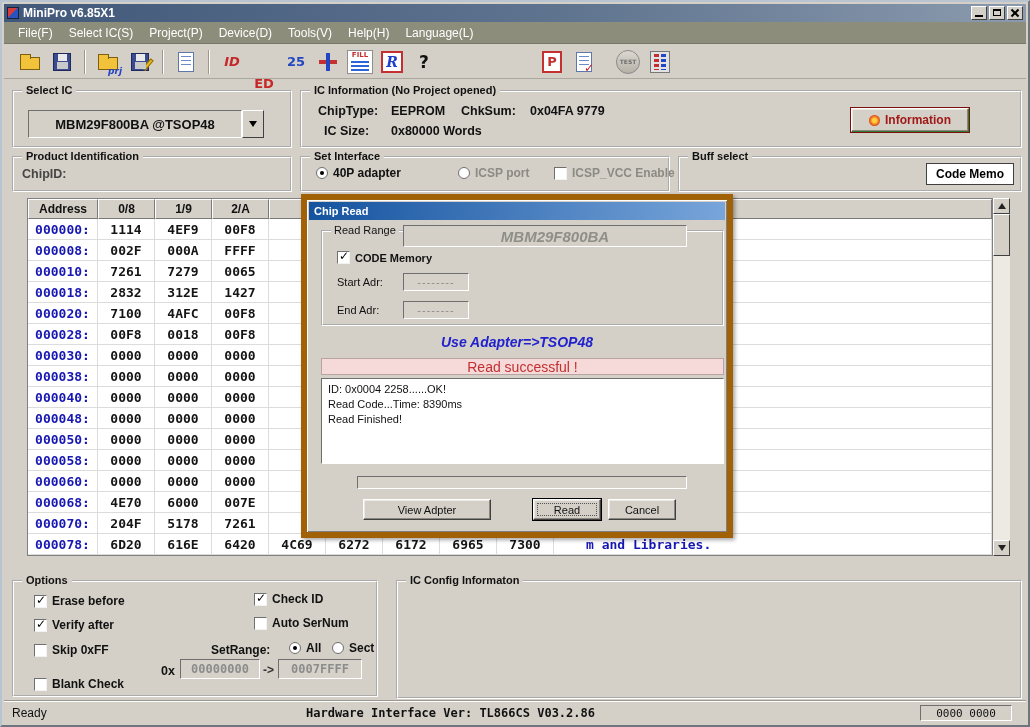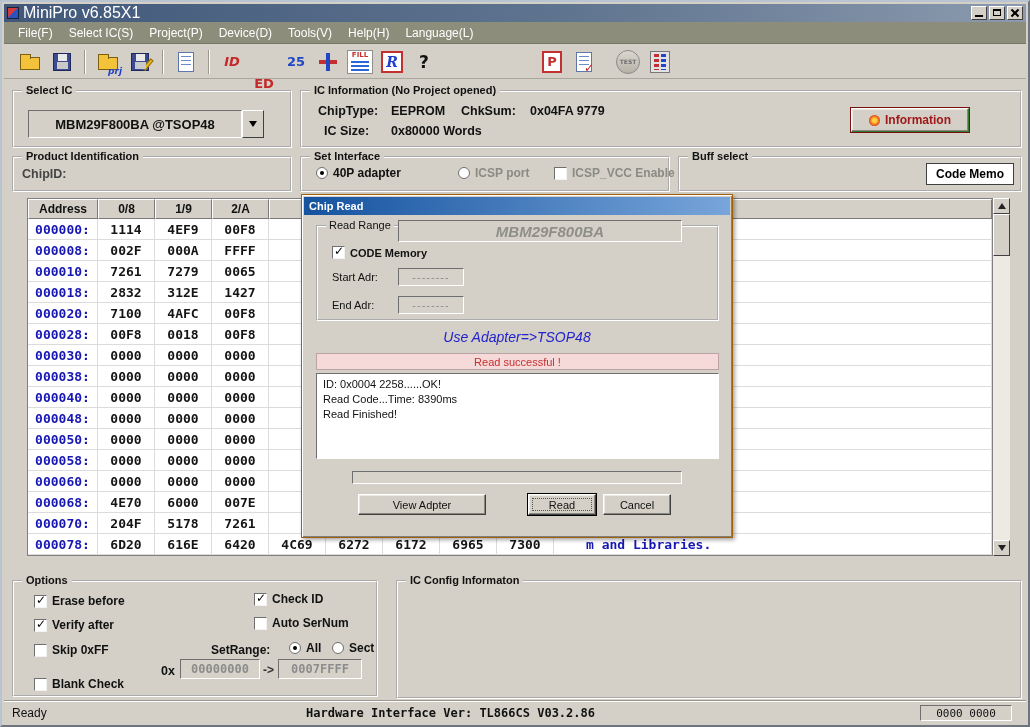--- a/index.html
+++ b/index.html
@@ -5,21 +5,21 @@
   html,body{margin:0;padding:0;background:#6b6b6b;}
   *{box-sizing:border-box;}
   .window{position:relative;width:1030px;height:727px;background:#d4d0c8;
     border:2px outset #b9c4d2;overflow:hidden;font-family:"Liberation Sans",sans-serif;}
 
   
   .titlebar{position:absolute;left:2px;top:2px;right:2px;height:18px;
     background:linear-gradient(90deg,#41587a 0%,#5f748f 55%,#8b9aae 100%);
     display:flex;align-items:center;padding:0 3px;color:#fff;}
   .appicon{width:12px;height:12px;margin-right:4px;background:linear-gradient(135deg,#d43c3c 50%,#2a52c0 50%);border:1px solid #16213a;}
-  .title-text{font-size:16px;font-weight:normal;flex:1;}
+  .title-text{font-size:12px;font-weight:bold;flex:1;}
   .winbtn{width:16px;height:14px;margin-left:2px;background:#d4d0c8;border:1px solid;
     border-color:#fff #404040 #404040 #fff;position:relative;padding:0;cursor:default;}
   .winbtn.min::after{content:"";position:absolute;left:3px;right:3px;bottom:2px;height:2px;background:#000;}
   .winbtn.max::after{content:"";position:absolute;left:3px;top:2px;right:3px;bottom:3px;border:1px solid #000;border-top-width:2px;}
   .winbtn.close::before,.winbtn.close::after{content:"";position:absolute;left:2px;top:5px;width:10px;height:2px;background:#000;}
   .winbtn.close::before{transform:rotate(45deg);}
   .winbtn.close::after{transform:rotate(-45deg);}
 
   
   .menubar{position:absolute;left:2px;top:20px;right:2px;height:22px;background:#8d8d7b;
@@ -141,38 +141,38 @@
     border-top:1px solid #fff;box-shadow:0 -1px 0 #9a978e;}
   .st-ready{position:absolute;left:8px;top:4px;font-size:12px;color:#111;}
   .st-hw{position:absolute;left:302px;top:4px;font-family:"DejaVu Sans Mono",monospace;
     font-size:12px;font-weight:bold;color:#111;}
   .st-counter{position:absolute;right:14px;top:3px;width:92px;height:16px;
     border:1px solid;border-color:#6f6f6f #fff #fff #6f6f6f;display:flex;align-items:center;
     justify-content:center;font-family:"DejaVu Sans Mono",monospace;font-size:11px;color:#111;}
 
   
   .dialog{position:absolute;left:299px;top:192px;width:432px;height:344px;background:#d4d0c8;
-    border:1px solid #a16207;box-shadow:inset 1px 1px 0 #fff,inset -1px -1px 0 #808080,2px 2px 4px rgba(0,0,0,.35);z-index:50;}
+    border:6px solid #a16207;box-shadow:inset 1px 1px 0 #fff,inset -1px -1px 0 #808080,2px 2px 4px rgba(0,0,0,.35);z-index:50;}
   .dlg-title{position:absolute;left:2px;top:2px;right:2px;height:18px;
     background:linear-gradient(90deg,#15539f,#78a5da);color:#fff;font-size:11px;font-weight:bold;
     display:flex;align-items:center;padding-left:5px;}
   .dlg-gb{position:absolute;left:14px;top:30px;width:403px;height:96px;border:2px groove #fff;}
   .dlg-gb .legend{position:absolute;top:-8px;left:8px;background:#d4d0c8;padding:0 3px;font-size:11px;color:#111;}
   .chipname{position:absolute;left:96px;top:25px;width:284px;height:22px;background:#d4d0c8;
     border:1px solid;border-color:#6f6f6f #fff #fff #6f6f6f;display:flex;align-items:center;justify-content:center;
     font-size:15px;font-weight:bold;font-style:italic;color:#8f8f88;z-index:2;padding-left:20px;}
   .dlg-lbl{position:absolute;font-size:11px;color:#111;white-space:nowrap;}
   .adrfield{position:absolute;width:66px;height:18px;background:#d6d2ca;border:1px solid;
     border-color:#6f6f6f #fff #fff #6f6f6f;display:flex;align-items:center;justify-content:center;
     font-size:11px;color:#8c8c8c;letter-spacing:1px;}
   .adapter-note{position:absolute;left:0;right:0;top:134px;text-align:center;
-    font-size:14px;font-weight:normal;font-style:italic;color:#2222cc;}
+    font-size:14px;font-weight:bold;font-style:italic;color:#2222cc;}
   .status-strip{position:absolute;left:14px;top:158px;width:403px;height:17px;background:#f6d9d9;
     border:1px solid #b9a3a3;display:flex;align-items:center;justify-content:center;
-    font-size:11px;color:#c43030;}
+    font-size:14px;color:#c43030;}
   .readlog{position:absolute;left:14px;top:178px;width:403px;height:86px;background:#fff;
     border:1px solid;border-color:#6f6f6f #fff #fff #6f6f6f;padding:3px 6px;
     font-size:11px;color:#111;line-height:15px;}
   .progress{position:absolute;left:50px;top:276px;width:330px;height:13px;background:#d7d3ca;
     border:1px solid;border-color:#6f6f6f #fff #fff #6f6f6f;}
   .dlg-btn{position:absolute;top:299px;height:21px;}
 </style>
 </head>
 <body>
 

